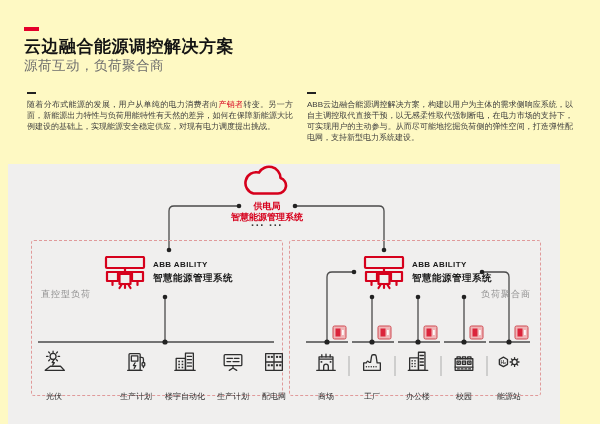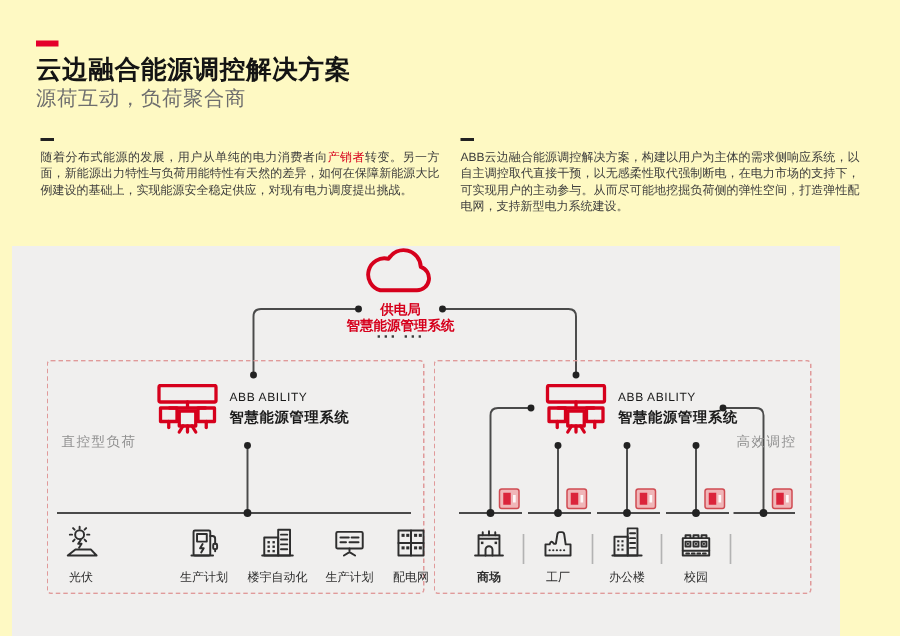--- a/index.html
+++ b/index.html
@@ -28,26 +28,26 @@
 
   .dash-box{position:absolute;top:76px;width:250px;height:154px;border:1px dashed #e09a9a;border-radius:3px;}
   .box-left{left:23px;}
   .box-right{left:281px;}
   .box-label{position:absolute;top:7px;font-size:9px;color:#8f8f8f;letter-spacing:1px;margin-top:40px;}
   .box-label.lft{left:9px;}
   .box-label.rgt{right:9px;}
 
   .abb-icon{position:absolute;width:44px;height:40px;}
   .abb-text{position:absolute;}
-  .abb-name{font-size:8px;font-weight:normal;color:#1a1a1a;letter-spacing:.4px;}
+  .abb-name{font-size:8px;font-weight:bold;color:#1a1a1a;letter-spacing:.4px;}
   .abb-desc{font-size:9.5px;font-weight:bold;color:#1a1a1a;margin-top:3px;letter-spacing:.5px;}
 
   .item{position:absolute;top:185px;width:48px;text-align:center;}
   .item svg{width:26px;height:26px;display:block;margin:0 auto;}
-  .item .lbl{margin-top:4px;font-size:8px;color:#2f2f2f;white-space:nowrap;}
+  .item .lbl{margin-top:16px;font-size:8px;color:#2f2f2f;white-space:nowrap;}
 
   .ic{stroke:#2e2e2e;stroke-width:1.4;fill:none;stroke-linecap:round;stroke-linejoin:round;}
   .icf{fill:#2e2e2e;stroke:none;}
   .red{stroke:#d6001c;fill:none;stroke-linecap:round;stroke-linejoin:round;}
 </style>
 </head>
 <body>
 
 <div class="page">
 
@@ -143,21 +143,21 @@
     </svg>
     <div class="plat-name">供电局</div>
     <div class="plat-sub">智慧能源管理系统</div>
     <div class="plat-dots">··· ···</div>
 
     <div class="dash-box box-left">
       <div class="box-label lft">直控型负荷</div>
     </div>
 
     <div class="dash-box box-right">
-      <div class="box-label rgt">高效调控</div>
+      <div class="box-label rgt">负荷聚合商</div>
     </div>
 
     <svg class="abb-icon" style="left:95px;top:92px;" viewBox="0 0 44 40">
       <g class="red" stroke-width="2.2">
         <rect x="3" y="1" width="38" height="11" rx="1"></rect>
         <path d="M22,12 V16 M10,16 H34"></path>
         <rect x="4" y="16" width="11" height="9"></rect>
           <path d="M9.5,25 V29"></path>
         <rect x="29" y="16" width="11" height="9"></rect>
           <path d="M34.5,25 V29"></path>
@@ -253,21 +253,21 @@
       <svg viewBox="0 0 28 28">
         <g class="ic">
             <rect x="4.5" y="6" width="19" height="12" rx="1"></rect>
         <path d="M7.5,10 H13.5 M15.5,10 H20.5 M7.5,13.5 H11.5 M14,13.5 H20.5"></path>
         <path d="M14,18 V20.5 M14,20.5 L10,23 M14,20.5 L18,23"></path>
           </g>
       </svg>
       <div class="lbl">生产计划</div>
     </div>
 
-    <div class="item" style="left:295px;width:46px;font-weight:bold;">
+    <div class="item" style="left:295px;width:46px;">
       <svg viewBox="0 0 28 28">
         <g class="ic">
             <path d="M4,23 H24 M6.5,23 V11 H21.5 V23 M6.5,11 V8.5 H21.5 V11"></path>
         <path d="M9.5,8.5 V6.2 M14,8.5 V5.6 M18.5,8.5 V6.2"></path>
         <path d="M11.5,23 v-4.2 a2.5,2.5 0 0 1 5,0 V23"></path>
           </g>
         <g class="icf">
             <rect x="8.2" y="13" width="1.8" height="1.8"></rect>
             <rect x="18" y="13" width="1.8" height="1.8"></rect>
           </g>
@@ -318,15 +318,26 @@
         <path d="M4.5,19.5 H23.5 M7,21.5 h2 M11,21.5 h2 M15,21.5 h2 M19,21.5 h2"></path>
           </g>
         <g class="icf">
             <circle cx="8.2" cy="14.7" r=".8"></circle>
             <circle cx="14" cy="14.7" r=".8"></circle>
             <circle cx="19.7" cy="14.7" r=".8"></circle>
           </g>
       </svg>
       <div class="lbl">校园</div>
     </div>
+    <div class="item" style="left:478px;width:46px;">
+      <svg viewBox="0 0 28 28">
+        <g class="ic">
+            <polygon points="8,8.8 12.4,11.3 12.4,16.5 8,19 3.6,16.5 3.6,11.3"></polygon>
+        <circle cx="20" cy="14" r="2.8"></circle>
+        <path d="M20,9.2 V10.4 M20,17.6 V18.8 M15.2,14 H16.4 M23.6,14 H24.8 M16.6,10.6 L17.5,11.5 M22.5,16.5 L23.4,17.4 M16.6,17.4 L17.5,16.5 M22.5,11.5 L23.4,10.6"></path>
+          </g>
+        <text x="8" y="15.8" font-size="5.2" font-weight="bold" text-anchor="middle" fill="#2e2e2e">H₂</text>
+      </svg>
+      <div class="lbl">能源站</div>
+    </div>
 
   </div>
 </div>
 
 </body></html>

